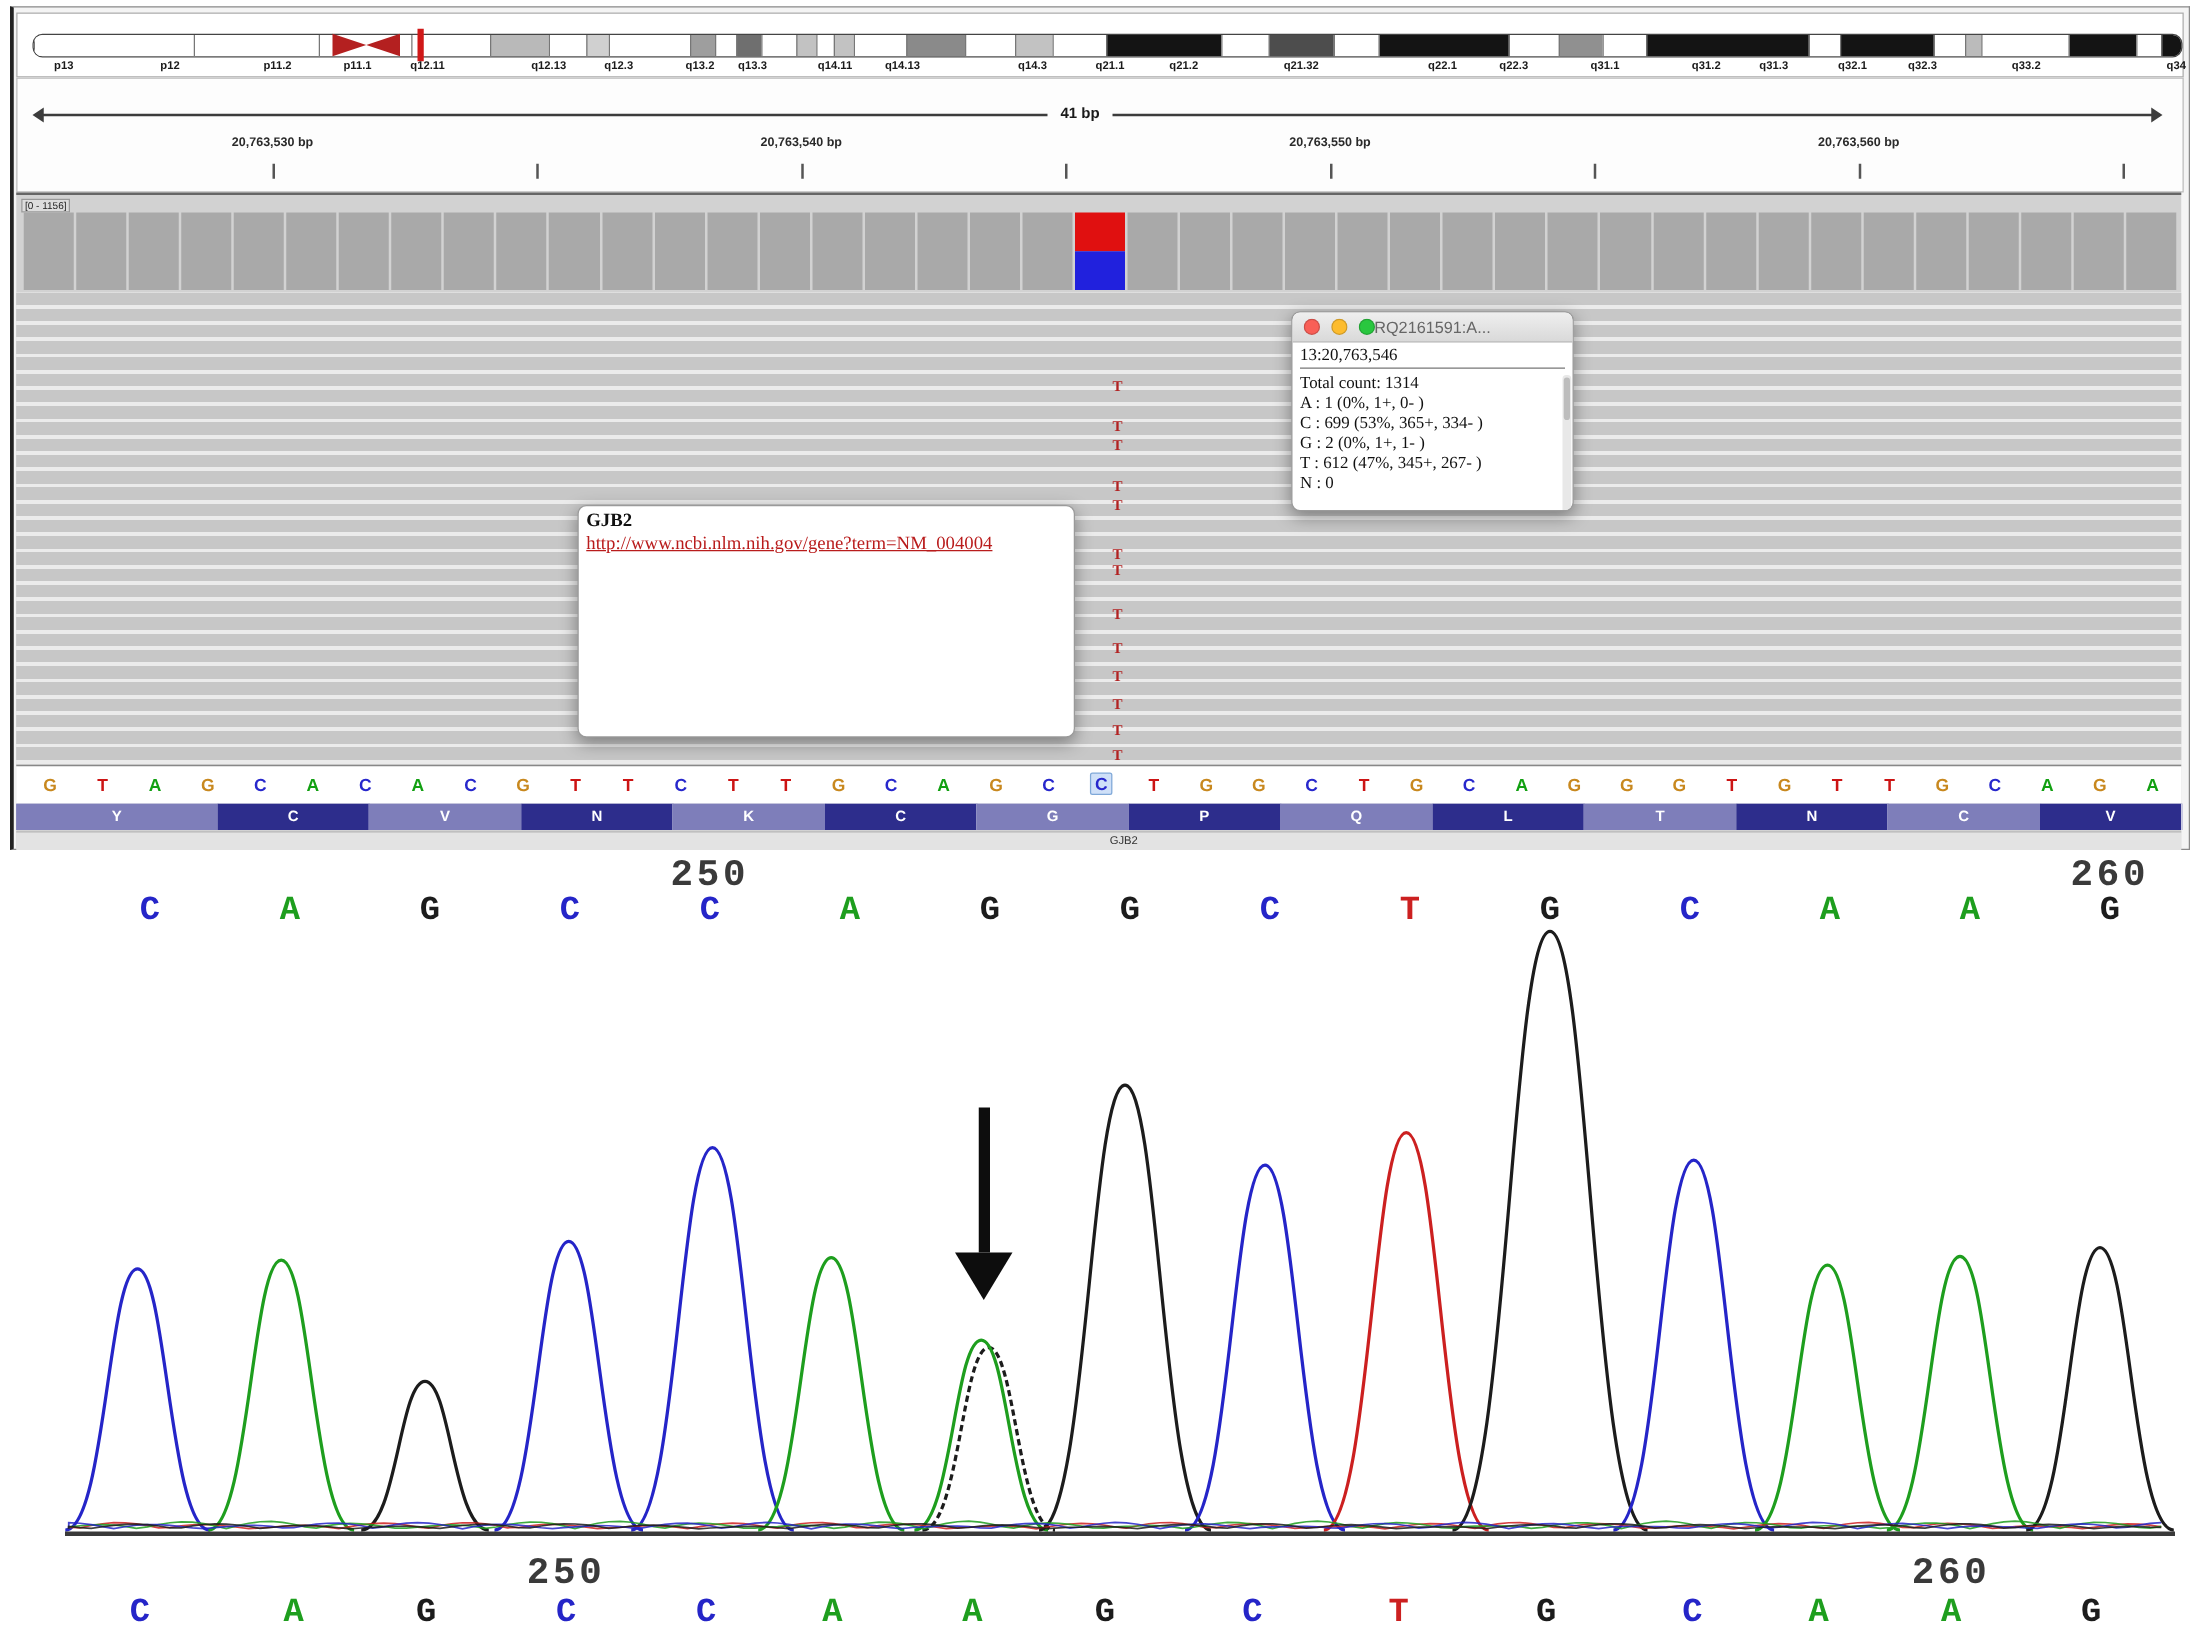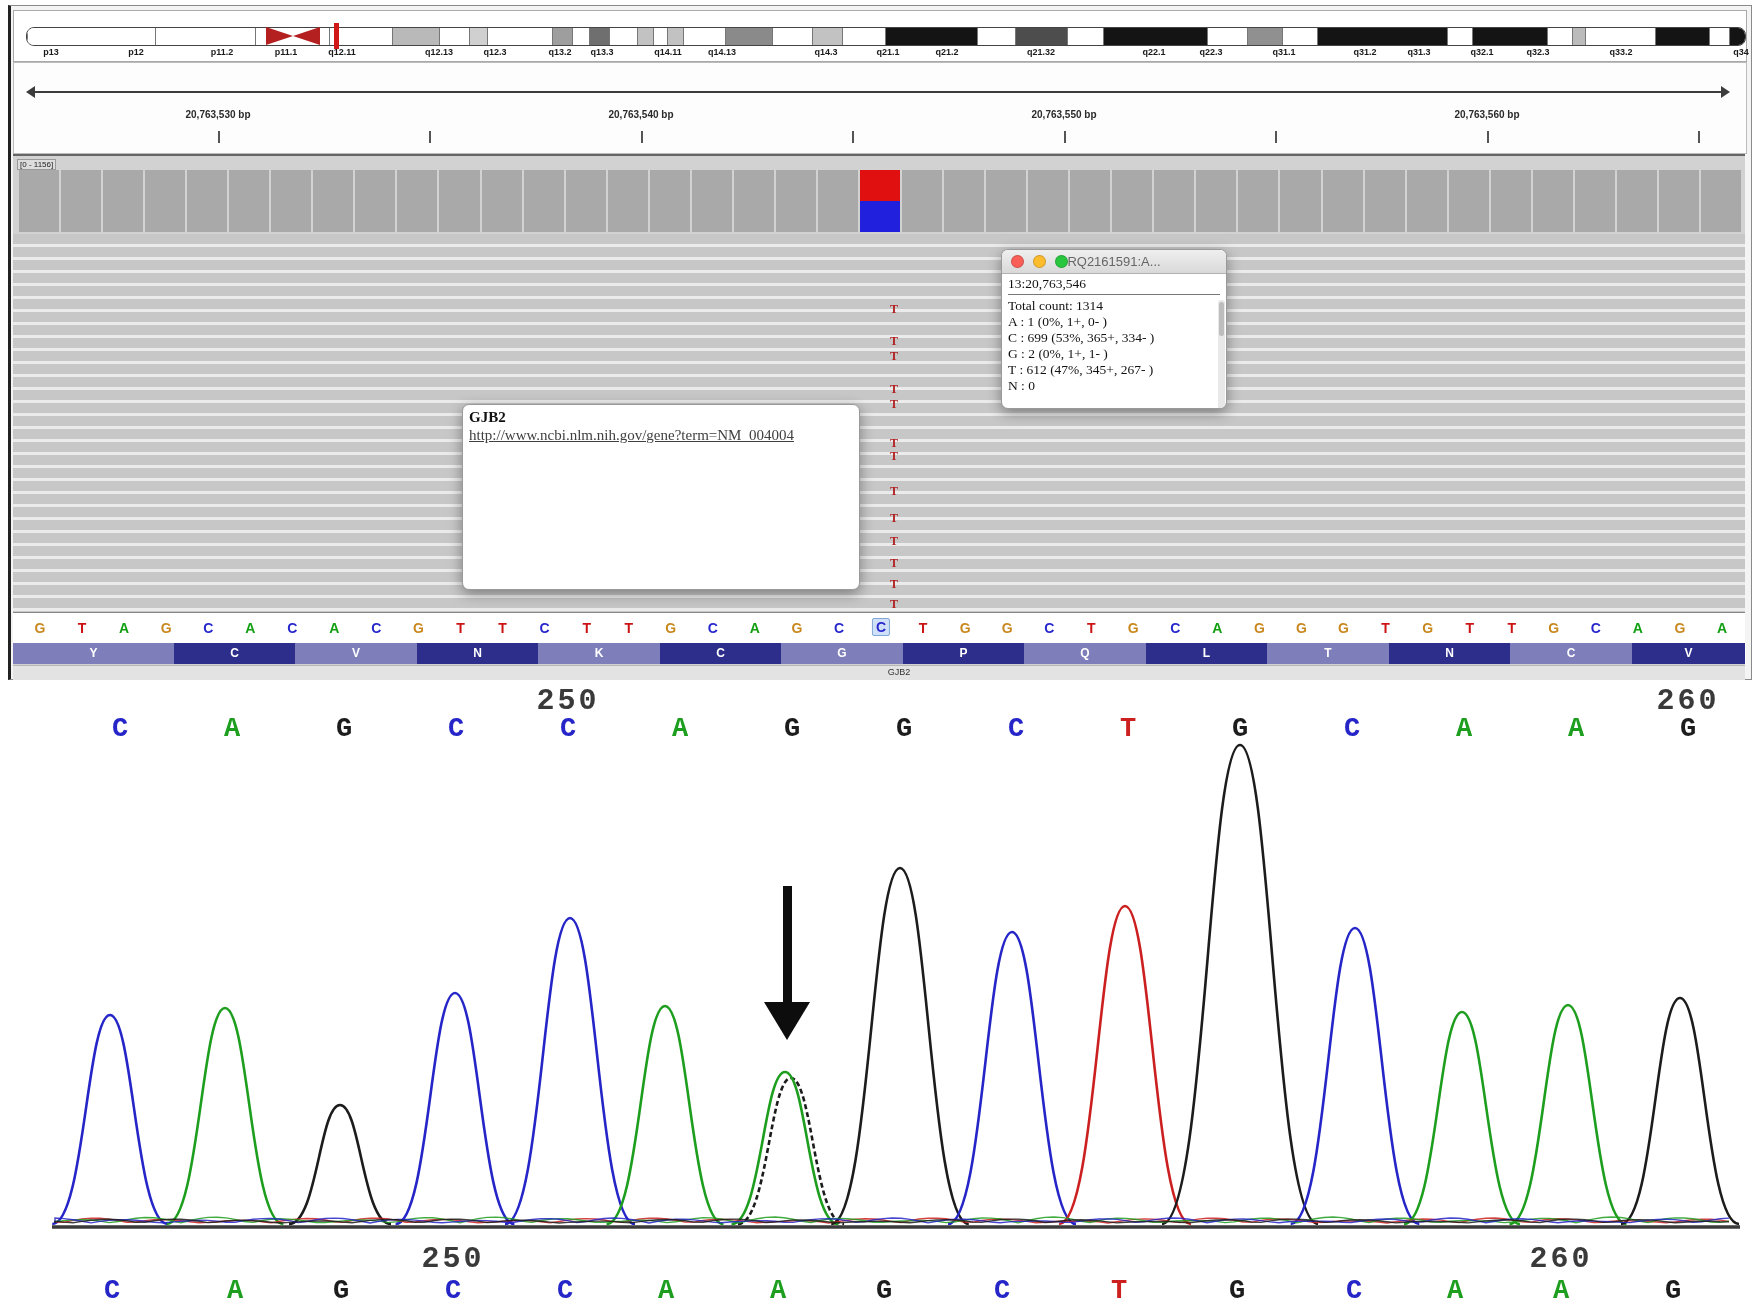--- a/index.html
+++ b/index.html
@@ -50,30 +50,30 @@
 
   
   .popup{position:absolute;background:#fff;border:1px solid #9a9a9a;border-radius:7px;
          box-shadow:0 4px 14px rgba(0,0,0,.38);overflow:hidden;}
   .popup-title{height:23px;background:linear-gradient(#efefef,#d9d9d9);border-bottom:1px solid #b2b2b2;
                position:relative;text-align:center;font-size:13px;color:#666;line-height:23px;}
   .lights{position:absolute;left:9px;top:5px;display:flex;gap:9px;}
   .light{width:13px;height:13px;border-radius:50%;border:1px solid rgba(0,0,0,.18);box-sizing:border-box;}
   .popup-body{font-family:"Liberation Serif",serif;color:#111;padding:2px 6px 4px 6px;position:relative;}
   .popup-line{white-space:nowrap;}
-  #popup-counts{left:990px;top:243px;width:224px;height:158px;}
+  #popup-counts{left:1022px;top:243px;width:224px;height:158px;}
   #popup-counts .popup-body{font-size:13.5px;line-height:16px;}
   #popup-counts .divider{border-top:1px solid #777;margin:2px 0 3px 0;}
   #pc-scroll{position:absolute;right:1px;top:26px;width:7px;height:128px;background:#e8e8e8;border-radius:3px;}
   #pc-thumb{position:absolute;left:1px;top:2px;width:5px;height:34px;background:#bdbdbd;border-radius:3px;}
   #popup-gene{left:451px;top:398px;width:396px;height:184px;}
   #popup-gene .popup-title{height:25px;line-height:25px;font-size:15px;color:#999;}
   #popup-gene .popup-body{font-size:15px;line-height:17.5px;padding-top:4px;}
   .gene-name{font-weight:bold;}
-  .popup-link{color:#404040;text-decoration:underline;}
+  .popup-link{color:#b91c1c;text-decoration:underline;}
 
   
   .chrom-num{position:absolute;transform:translateX(-50%);font-family:"Liberation Mono",monospace;
              font-size:30px;font-weight:bold;color:#3a3a3a;letter-spacing:3px;}
   .chrom-base{position:absolute;transform:translateX(-50%);font-family:"Liberation Mono",monospace;
               font-size:27px;font-weight:bold;}
   #trace-svg{left:0;top:700px;}
   #big-arrow-shaft{background:#0d0d0d;}
   #big-arrow-head{width:0;height:0;border-left:23px solid transparent;
                   border-right:23px solid transparent;border-top:38px solid #0d0d0d;}
@@ -154,20 +154,23 @@
           <div class="ideo-label" style="left: 1524px;">q32.3</div>
           <div class="ideo-label" style="left: 1607px;">q33.2</div>
           <div class="ideo-label" style="left: 1727px;">q34</div>
         </div>
     </div>
 
     <div id="ruler-row" class="abs">
       <div id="span-line" class="abs">
         <div class="arrowhead" style="left:-2px;border-right:9px solid #3c3c3c;"></div>
         <div class="arrowhead" style="right:-2px;border-left:9px solid #3c3c3c;"></div>
+      </div>
+      <div id="span-label" class="abs">
+        <span>41 bp</span>
       </div>
       <div id="ruler-ticks">
           <div class="tick-label" style="left: 204px;">20,763,530 bp</div>
           <div class="tick-label" style="left: 627px;">20,763,540 bp</div>
           <div class="tick-label" style="left: 1050px;">20,763,550 bp</div>
           <div class="tick-label" style="left: 1473px;">20,763,560 bp</div>
           <div class="tick-mark" style="left: 204px;"></div>
           <div class="tick-mark" style="left: 415px;"></div>
           <div class="tick-mark" style="left: 627px;"></div>
           <div class="tick-mark" style="left: 838px;"></div>

